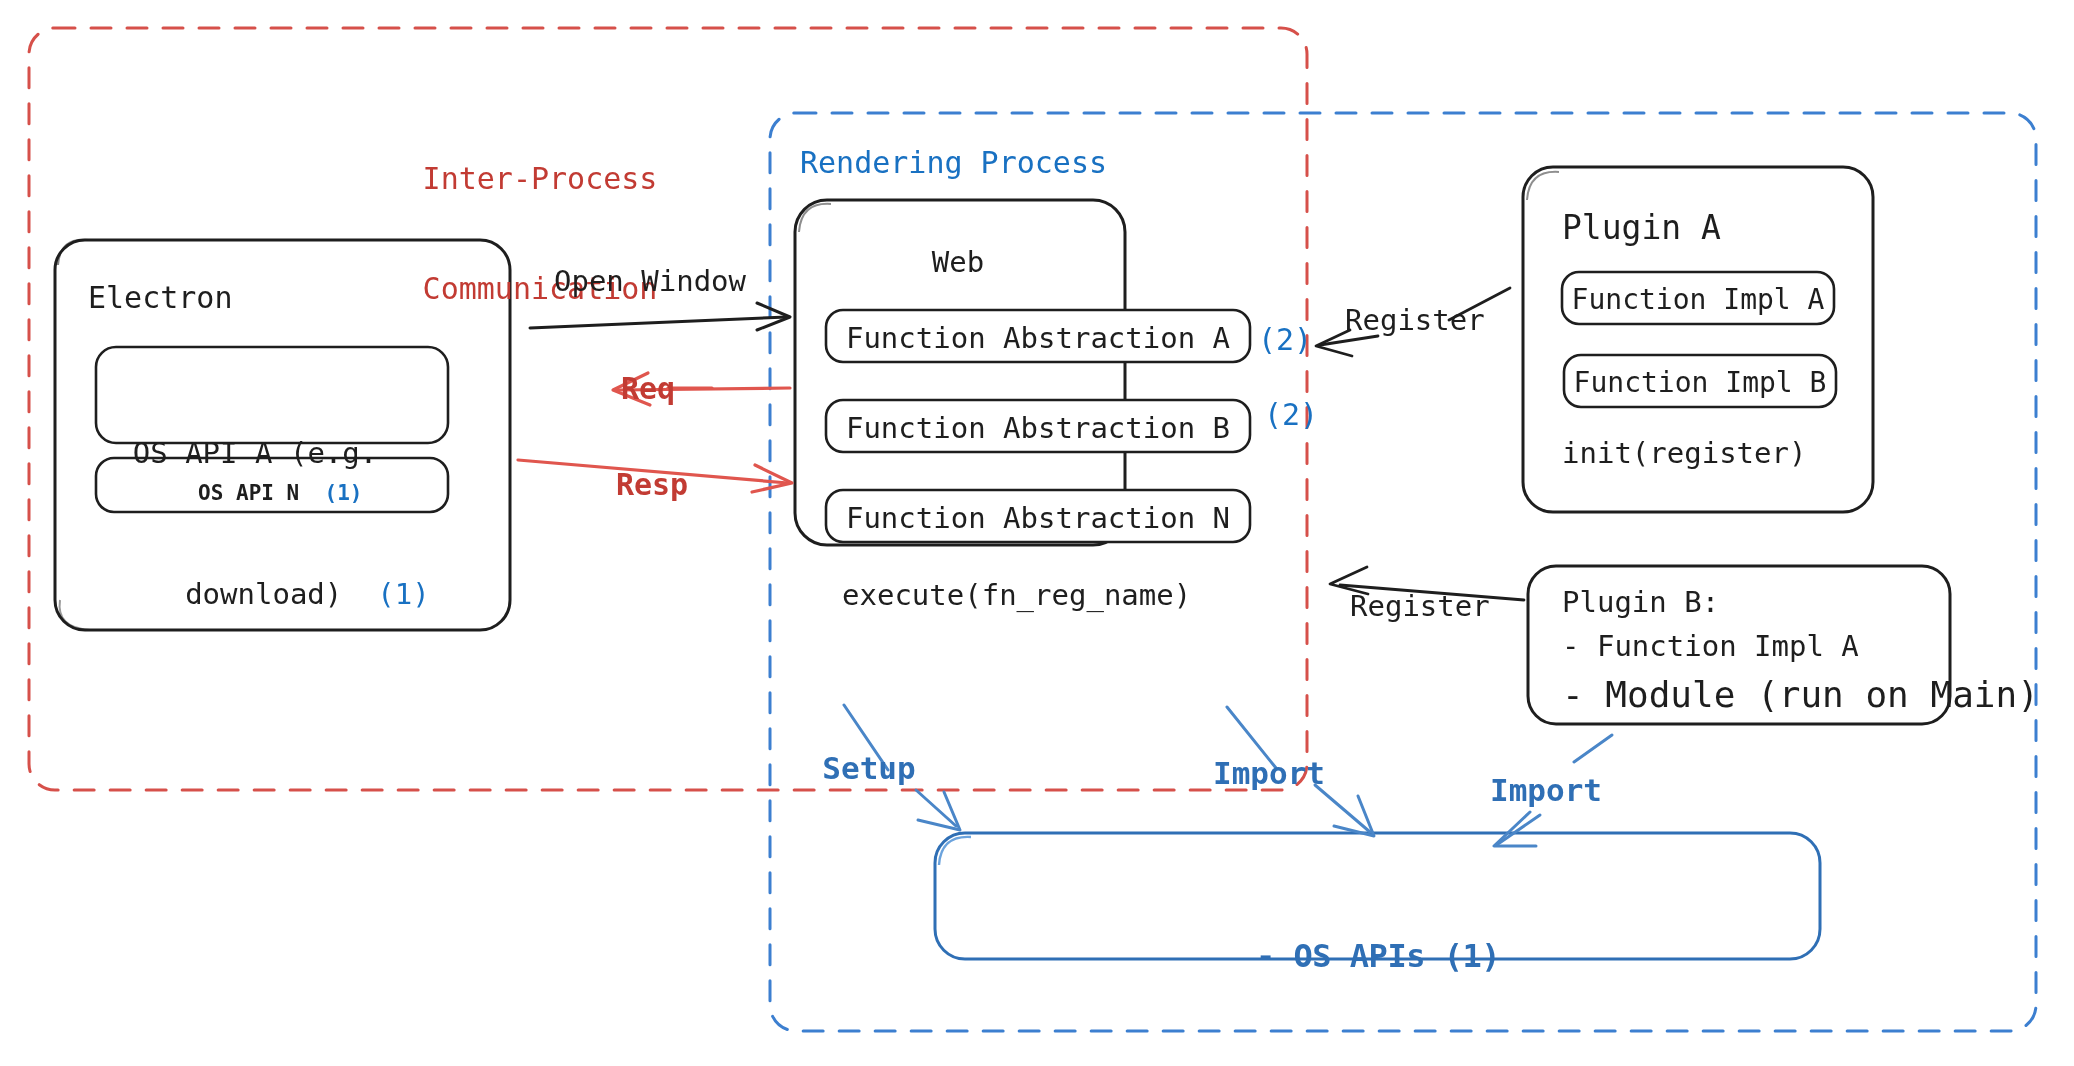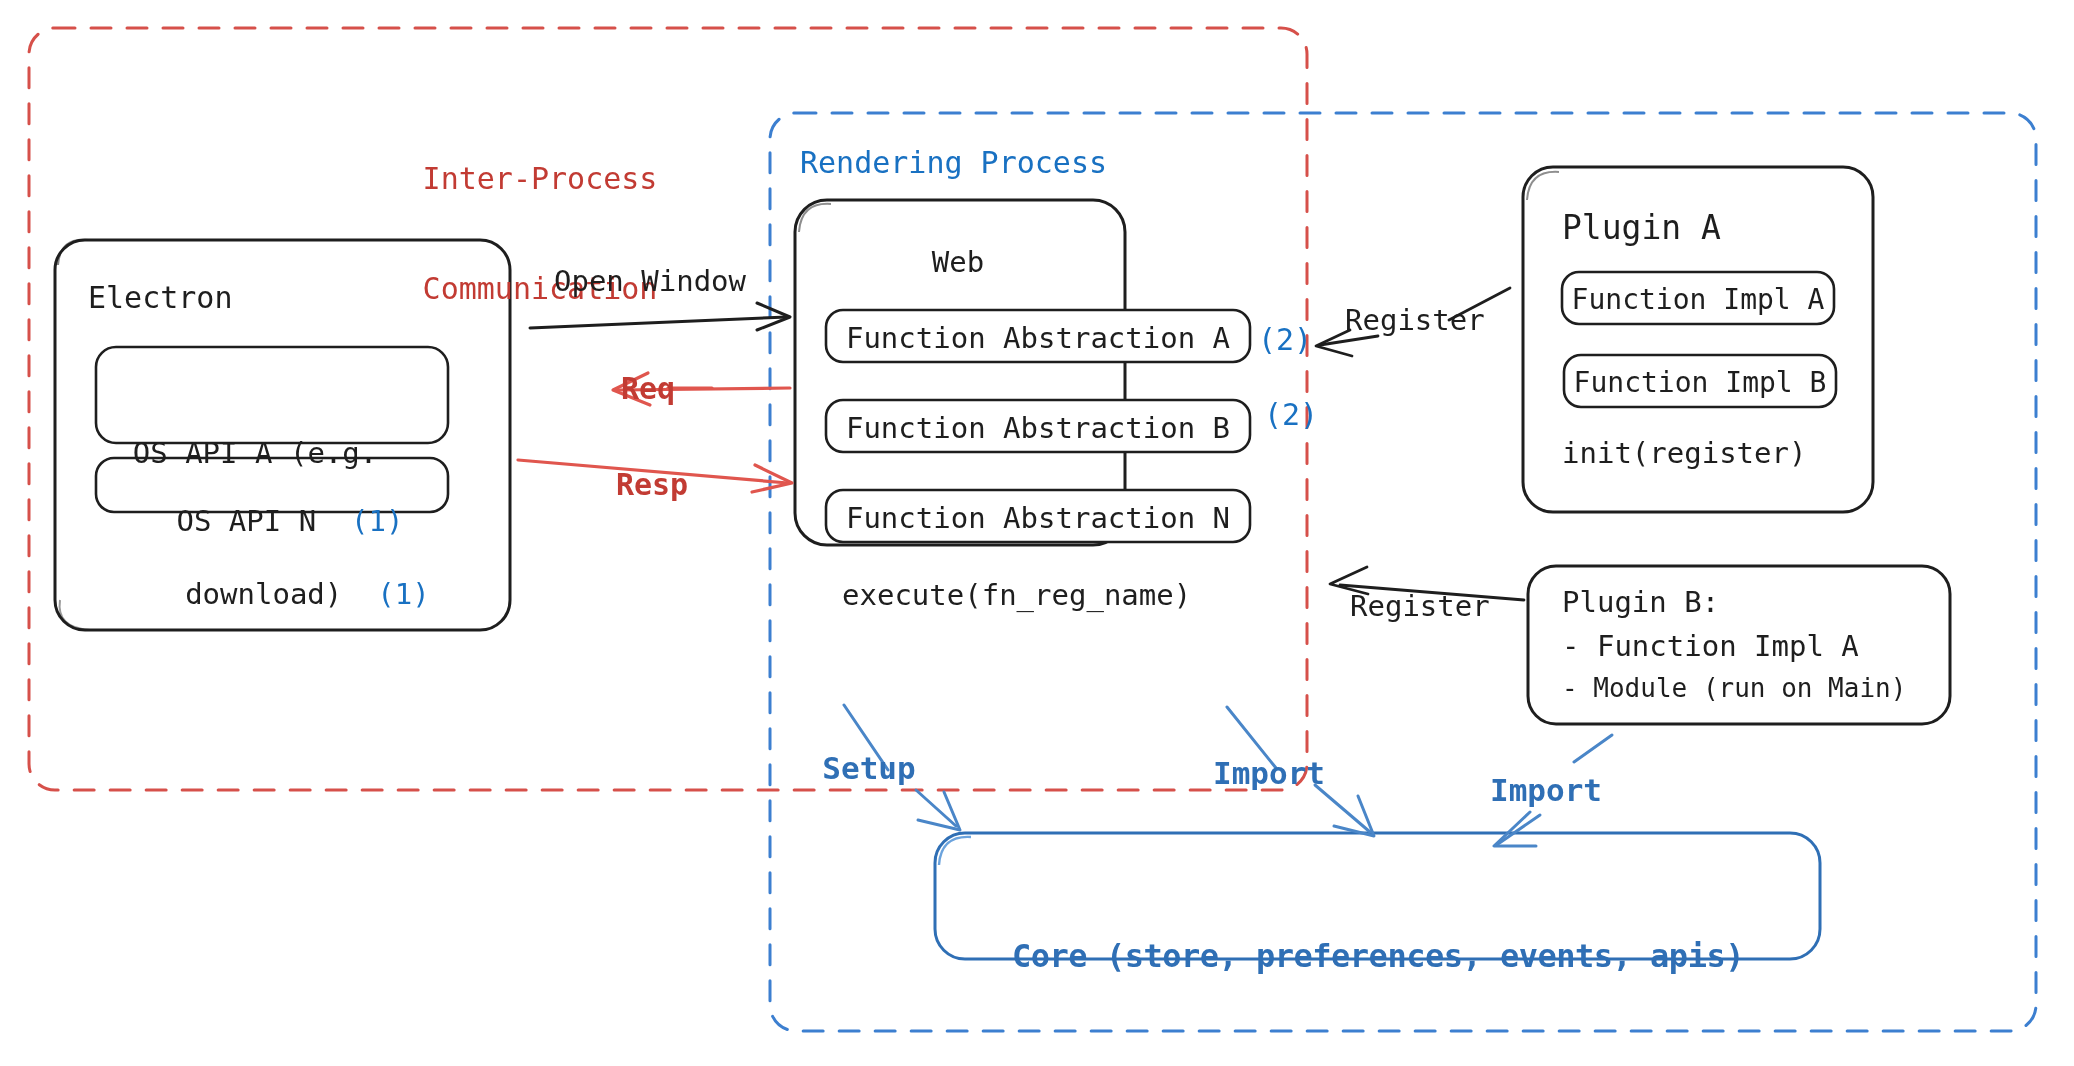--- a/index.html
+++ b/index.html
@@ -135,21 +135,21 @@
 
   <div class="txt" style="left:88px; top:280px; font-size:30px;">Electron</div>
 
   <div class="txt center" style="left:255px; top:365px; font-size:29px;">
     <div>OS API A (e.g.</div>
     <div>
       <span>download)</span><span class="blue">&nbsp;&nbsp;</span><span class="blue">(1)</span>
     </div>
   </div>
 
-  <div class="txt center" style="left:255px; top:469px; font-size:29px;">
+  <div class="txt center" style="left:255px; top:455px; font-size:21px;font-weight:bold;">
     <span>OS API N</span><span>&nbsp;&nbsp;</span><span class="blue">(1)</span>
   </div>
 
   <div class="txt center" style="left:958px; top:245px; font-size:29px;">Web</div>
 
   <div class="txt center" style="left:1038px; top:321px; font-size:29px;">Function Abstraction A</div>
   <div class="txt blue" style="left:1258px; top:322px; font-size:30px;">(2)</div>
 
   <div class="txt center" style="left:1038px; top:411px; font-size:29px;">Function Abstraction B</div>
   <div class="txt blue" style="left:1264px; top:397px; font-size:30px;">(2)</div>
@@ -158,32 +158,31 @@
 
   <div class="txt" style="left:842px; top:578px; font-size:29px;">execute(fn_reg_name)</div>
 
   <div class="txt" style="left:1562px; top:208px; font-size:33px;">Plugin A</div>
   <div class="txt center" style="left:1698px; top:283px; font-size:28px;">Function Impl A</div>
   <div class="txt center" style="left:1700px; top:366px; font-size:28px;">Function Impl B</div>
   <div class="txt" style="left:1562px; top:436px; font-size:29px;">init(register)</div>
 
   <div class="txt" style="left:1562px; top:585px; font-size:29px;">Plugin B:</div>
   <div class="txt" style="left:1562px; top:629px; font-size:29px;">- Function Impl A</div>
-  <div class="txt" style="left:1562px; top:673px; font-size:26px;">- Module (run on Main)</div>
+  <div class="txt" style="left:1562px; top:673px; font-size:36px;">- Module (run on Main)</div>
 
   <div class="txt center" style="left:650px; top:264px; font-size:29px;">Open Window</div>
   <div class="txt red bold center" style="left:648px; top:371px; font-size:30px;">Req</div>
   <div class="txt red bold center" style="left:640px; top:467px; font-size:30px;margin-left:12px;">Resp</div>
 
   <div class="txt" style="left:1345px; top:303px; font-size:29px;">Register</div>
   <div class="txt" style="left:1350px; top:589px; font-size:29px;">Register</div>
 
   <div class="txt blue-strong bold center" style="left:869px; top:750px; font-size:31px;">Setup</div>
   <div class="txt blue-strong bold center" style="left:1269px; top:755px; font-size:31px;">Import</div>
   <div class="txt blue-strong bold center" style="left:1546px; top:772px; font-size:31px;">Import</div>
 
   <div class="txt core-text center" style="left:1378px; top:848px; font-size:32px;">
-    <div>Core (store, preferences, events, apis)</div>
     <div>- OS APIs (1)</div>
     
   </div>
 
 </div>
 
 </body></html>

